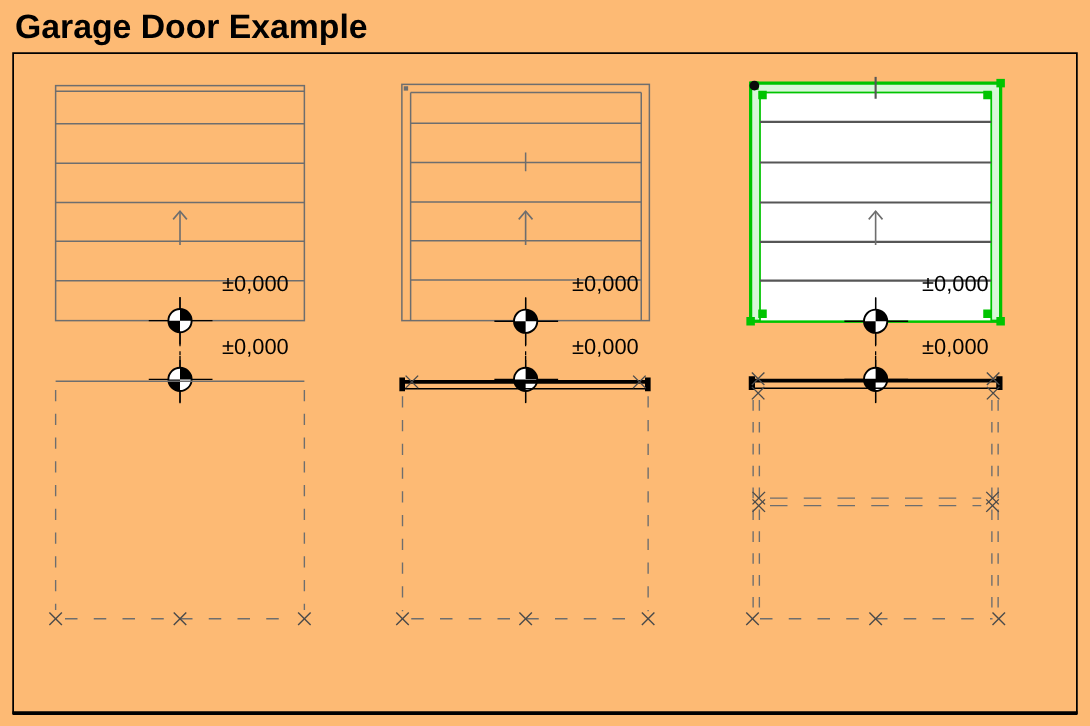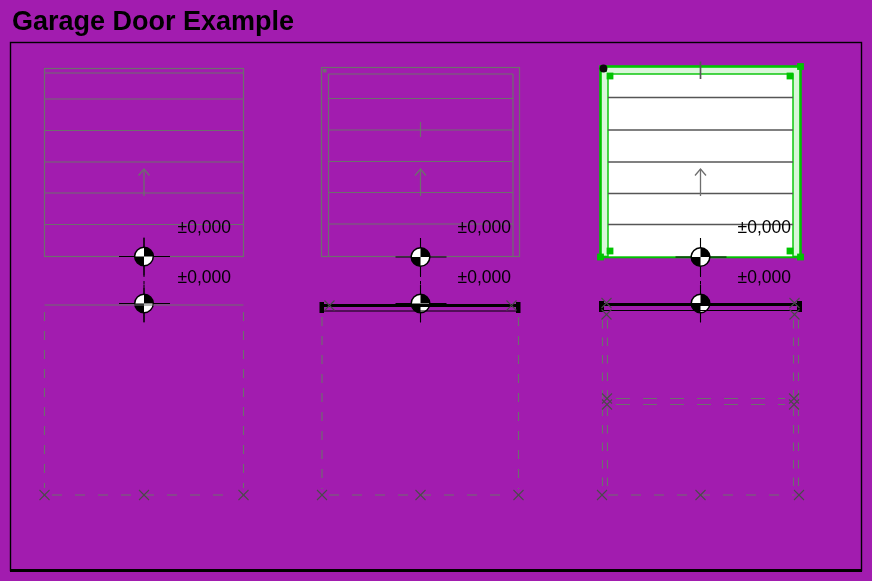--- a/index.html
+++ b/index.html
@@ -1,16 +1,16 @@
 <!DOCTYPE html>
 <html><head>
 <meta charset="utf-8">
 <style>
   html,body{margin:0;padding:0;background:#fff;}
-  .stage{position:relative;width:872px;height:581px;background:#a21caf;overflow:hidden;
+  .stage{position:relative;width:872px;height:581px;background:#fdba74;overflow:hidden;
          font-family:"Liberation Sans",sans-serif;}
   svg{position:absolute;left:0;top:0;}
   .title-text{font-family:"Liberation Sans",sans-serif;font-weight:bold;font-size:27px;fill:#000;}
   .level-label{font-family:"Liberation Sans",sans-serif;font-size:17.5px;fill:#000;}
 </style>
 </head>
 <body>
 
 <div class="stage">
 <svg width="872" height="581" viewBox="0 0 872 581">

